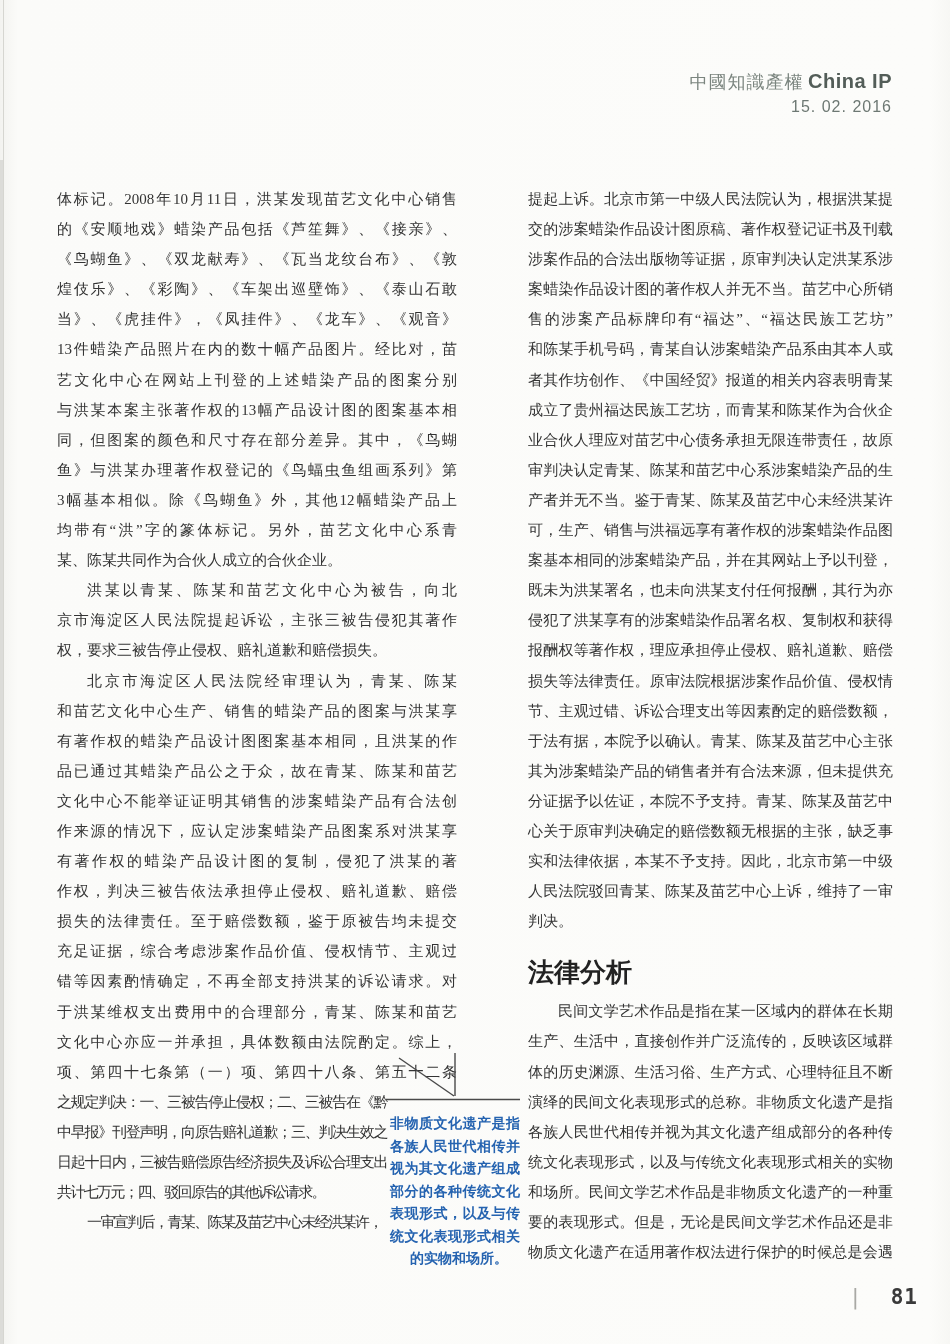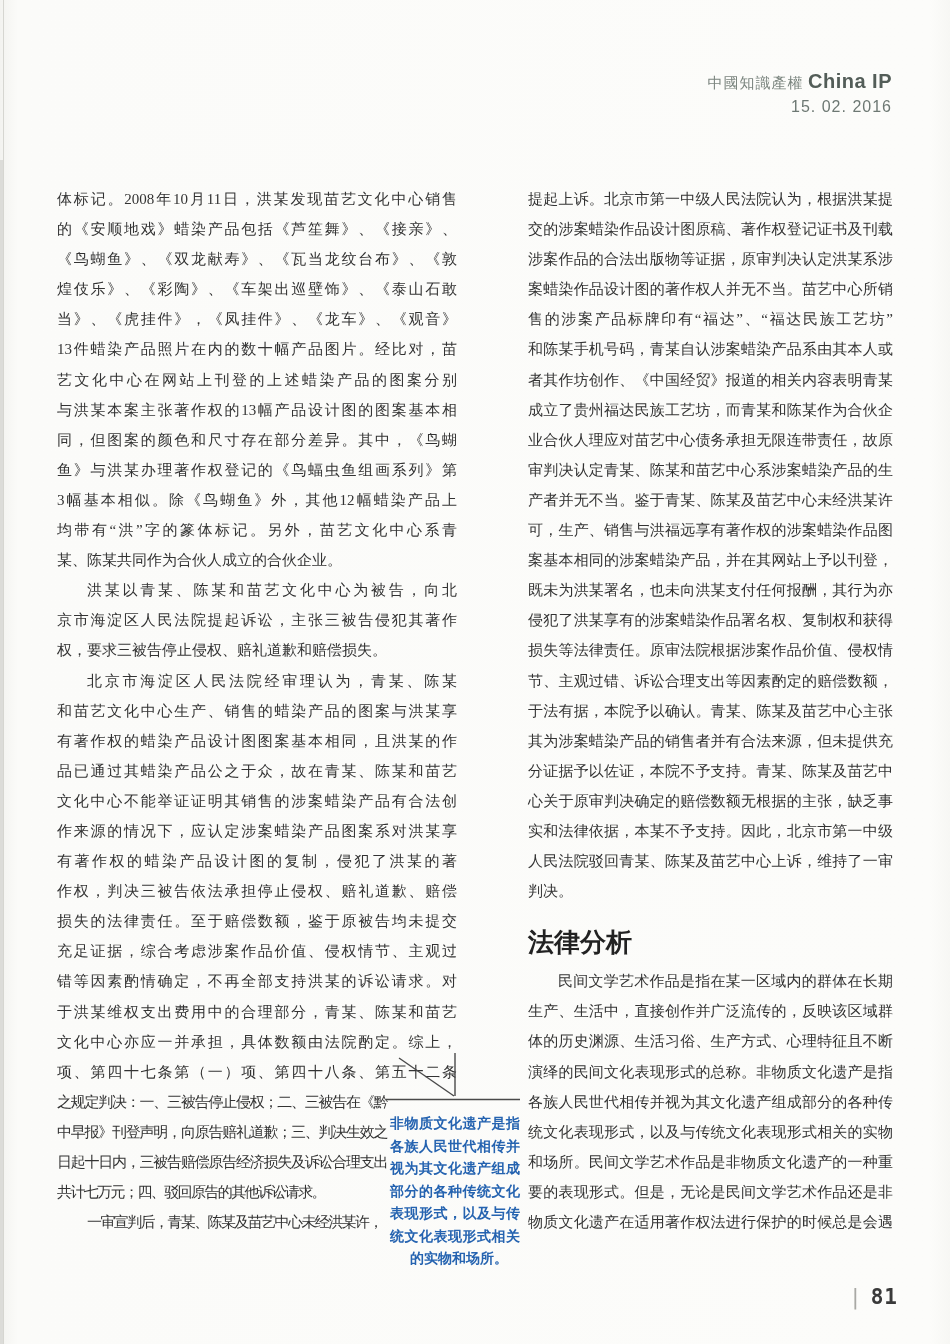--- a/index.html
+++ b/index.html
@@ -11,21 +11,21 @@
     background:linear-gradient(90deg,#f3f3f0 0px,#fbfbf9 18px,#fcfcfa 930px,#f7f7f4 950px);
     overflow:hidden;
     font-family:"Liberation Serif","DejaVu Serif",serif;
     color:#333;
   }
   .scan-edge{position:absolute;left:3px;top:0;width:1px;height:100%;background:#d6d6d1;}
   .scan-edge-dark{position:absolute;left:0;top:160px;width:3px;height:1184px;background:#c9c9c4;opacity:.55;}
 
   
   .header{position:absolute;top:68px;right:58px;text-align:right;font-family:"Liberation Sans","DejaVu Sans",sans-serif;line-height:1.35;}
-  .mag-cn{font-size:15px;color:#7b857f;letter-spacing:1px;margin-top:40px;}
+  .mag-cn{font-size:18px;color:#7b857f;letter-spacing:1px;margin-top:40px;}
   .mag-en{font-size:20px;font-weight:bold;color:#535d58;letter-spacing:.5px;}
   .mag-date{font-size:16px;color:#6d7873;letter-spacing:1px;margin-top:1px;}
 
   
   .col{position:absolute;top:184px;}
   .col-left{left:57px;width:400px;}
   .col-right{left:528px;width:365px;}
   .line{
     height:30.1px;line-height:30.1px;
     font-size:15px;
@@ -52,21 +52,21 @@
   }
   .qline{
     height:22.5px;line-height:22.5px;font-size:14px;
     text-align:justify;text-align-last:justify;white-space:nowrap;
   }
   .qline.lastline{text-align-last:left;margin-left:20px;}
 
   
   .page-num{position:absolute;left:849px;top:1284px;font-family:"DejaVu Sans Mono","Liberation Mono",monospace;font-size:21px;line-height:26px;}
   .page-num .bar{color:#a9a9a5;font-weight:normal;margin-right:9px;}
-  .page-num .num{color:#3a3a3a;font-weight:bold;letter-spacing:1px;}
+  .page-num .num{color:#3a3a3a;font-weight:bold;letter-spacing:1px;margin-left:20px;}
 </style>
 </head>
 <body>
 
 <div class="page">
   <div class="scan-edge"></div>
   <div class="scan-edge-dark"></div>
 
   <div class="header">
     <div>
@@ -123,20 +123,21 @@
       <div class="line">和陈某手机号码，青某自认涉案蜡染产品系由其本人或</div>
       <div class="line">者其作坊创作、《中国经贸》报道的相关内容表明青某</div>
       <div class="line">成立了贵州福达民族工艺坊，而青某和陈某作为合伙企</div>
       <div class="line">业合伙人理应对苗艺中心债务承担无限连带责任，故原</div>
       <div class="line">审判决认定青某、陈某和苗艺中心系涉案蜡染产品的生</div>
       <div class="line">产者并无不当。鉴于青某、陈某及苗艺中心未经洪某许</div>
       <div class="line">可，生产、销售与洪福远享有著作权的涉案蜡染作品图</div>
       <div class="line">案基本相同的涉案蜡染产品，并在其网站上予以刊登，</div>
       <div class="line">既未为洪某署名，也未向洪某支付任何报酬，其行为亦</div>
       <div class="line">侵犯了洪某享有的涉案蜡染作品署名权、复制权和获得</div>
+      <div class="line">报酬权等著作权，理应承担停止侵权、赔礼道歉、赔偿</div>
       <div class="line">损失等法律责任。原审法院根据涉案作品价值、侵权情</div>
       <div class="line">节、主观过错、诉讼合理支出等因素酌定的赔偿数额，</div>
       <div class="line">于法有据，本院予以确认。青某、陈某及苗艺中心主张</div>
       <div class="line">其为涉案蜡染产品的销售者并有合法来源，但未提供充</div>
       <div class="line">分证据予以佐证，本院不予支持。青某、陈某及苗艺中</div>
       <div class="line">心关于原审判决确定的赔偿数额无根据的主张，缺乏事</div>
       <div class="line">实和法律依据，本某不予支持。因此，北京市第一中级</div>
       <div class="line">人民法院驳回青某、陈某及苗艺中心上诉，维持了一审</div>
       <div class="line lastline">判决。</div>
       <div class="section-heading">法律分析</div>

